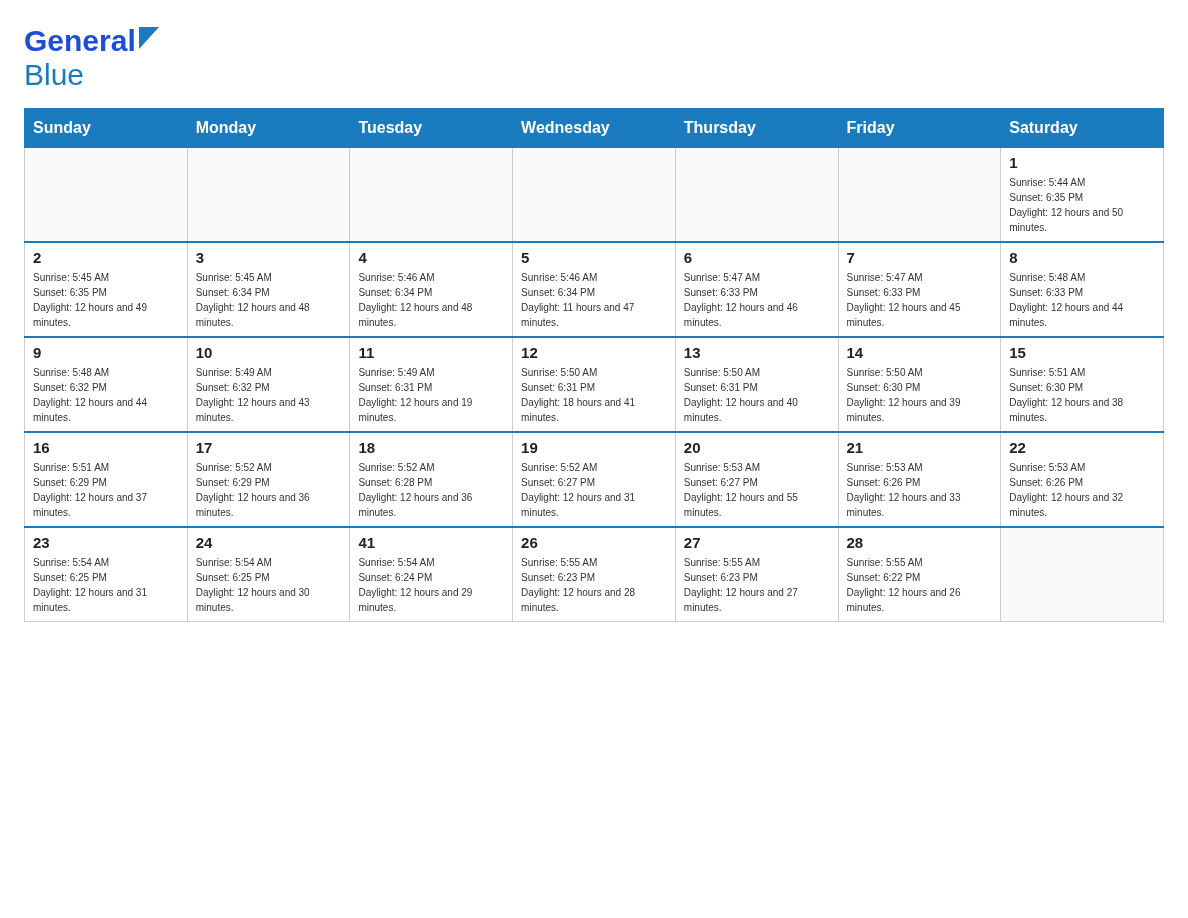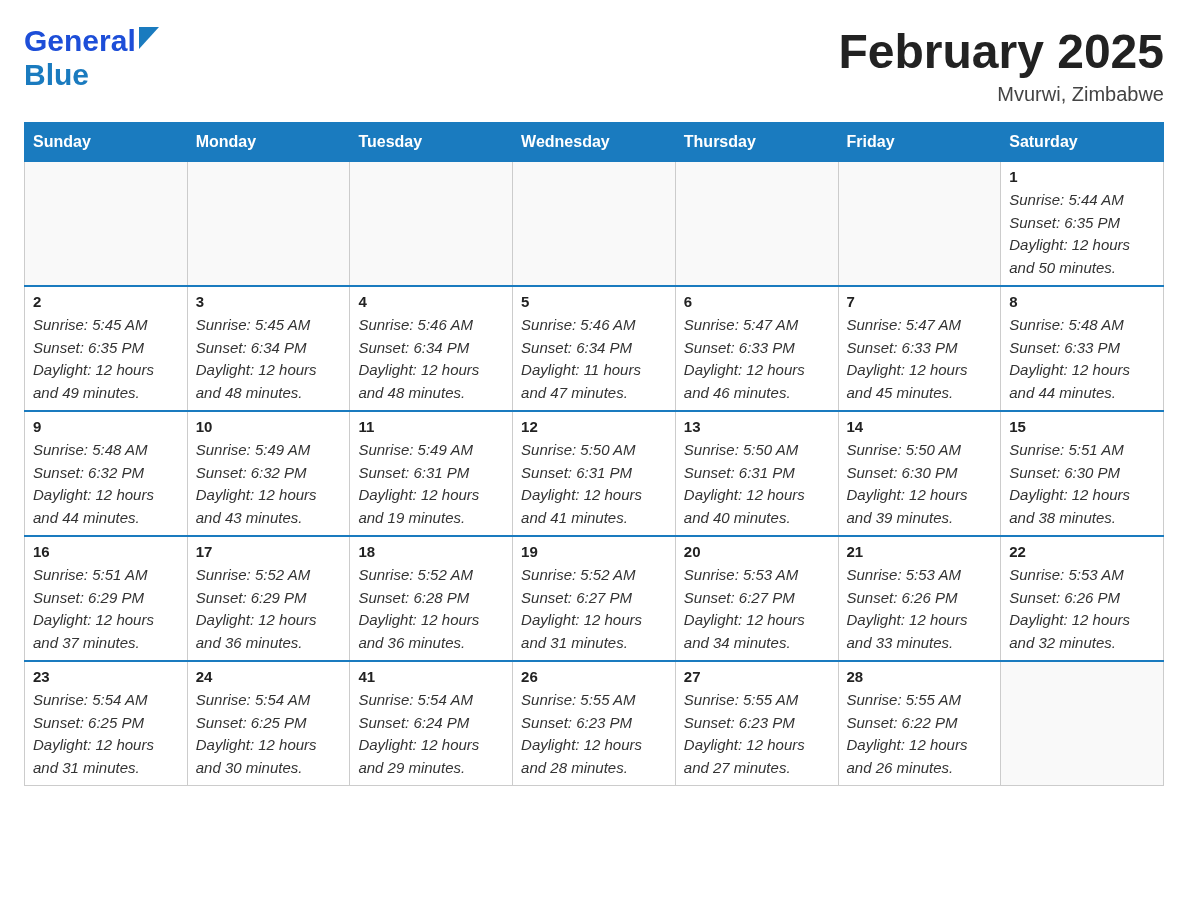--- a/index.html
+++ b/index.html
@@ -58,24 +58,23 @@
       color: #333;
     }
     .day-num {
       font-size: 15px;
       font-weight: bold;
       color: #222;
       display: block;
       margin-bottom: 4px;
     }
     .day-info {
-      font-size: 15px;
+      font-size: 10px;
       color: #333;
       line-height: 1.5;
-      font-style: italic;
     }
     .empty-cell {
       background: #f9f9f9;
     }
     .row-separator td {
       border-top: 2px solid #1a7bbf;
     }
     .logo-wrapper {
       display: flex;
       align-items: center;
@@ -88,26 +87,22 @@
   <div class="logo">
     <div class="logo-wrapper">
       <span style="font-size:30px;font-weight:900;color:#1d4ed8;font-family:Arial,sans-serif;">General</span>
       <span style="display:inline-block;margin-left:3px;margin-bottom:2px;">
         <svg width="20" height="22" viewBox="0 0 20 22" xmlns="http://www.w3.org/2000/svg">
           <polygon points="0,0 20,0 0,22" fill="#1a7bbf"></polygon>
         </svg>
       </span>
     </div>
     <div>
-      <span style="font-size:30px;font-weight:700;color:#1a7bbf;font-family:Arial,sans-serif;">Blue</span>
+      <span style="font-size:30px;font-weight:400;color:#1a7bbf;font-family:Arial,sans-serif;">Blue</span>
     </div>
-  </div>
-  <div class="title-area">
-    <div class="month-year">February 2025</div>
-    <div class="location">Mvurwi, Zimbabwe</div>
   </div>
 </div>
 
 <table class="calendar">
   <thead>
     <tr>
       <th>Sunday</th>
       <th>Monday</th>
       <th>Tuesday</th>
       <th>Wednesday</th>
@@ -214,21 +209,21 @@
           <span>Sunrise: 5:49 AM</span><br>
           <span>Sunset: 6:31 PM</span><br>
           <span>Daylight: 12 hours and 19 minutes.</span>
         </div>
       </td>
         <td>
         <span class="day-num">12</span>
         <div class="day-info">
           <span>Sunrise: 5:50 AM</span><br>
           <span>Sunset: 6:31 PM</span><br>
-          <span>Daylight: 12 hours and 41 minutes.</span>
+          <span>Daylight: 18 hours and 41 minutes.</span>
         </div>
       </td>
         <td>
         <span class="day-num">13</span>
         <div class="day-info">
           <span>Sunrise: 5:50 AM</span><br>
           <span>Sunset: 6:31 PM</span><br>
           <span>Daylight: 12 hours and 40 minutes.</span>
         </div>
       </td>
@@ -280,21 +275,21 @@
           <span>Sunrise: 5:52 AM</span><br>
           <span>Sunset: 6:27 PM</span><br>
           <span>Daylight: 12 hours and 31 minutes.</span>
         </div>
       </td>
         <td>
         <span class="day-num">20</span>
         <div class="day-info">
           <span>Sunrise: 5:53 AM</span><br>
           <span>Sunset: 6:27 PM</span><br>
-          <span>Daylight: 12 hours and 34 minutes.</span>
+          <span>Daylight: 12 hours and 55 minutes.</span>
         </div>
       </td>
         <td>
         <span class="day-num">21</span>
         <div class="day-info">
           <span>Sunrise: 5:53 AM</span><br>
           <span>Sunset: 6:26 PM</span><br>
           <span>Daylight: 12 hours and 33 minutes.</span>
         </div>
       </td>

